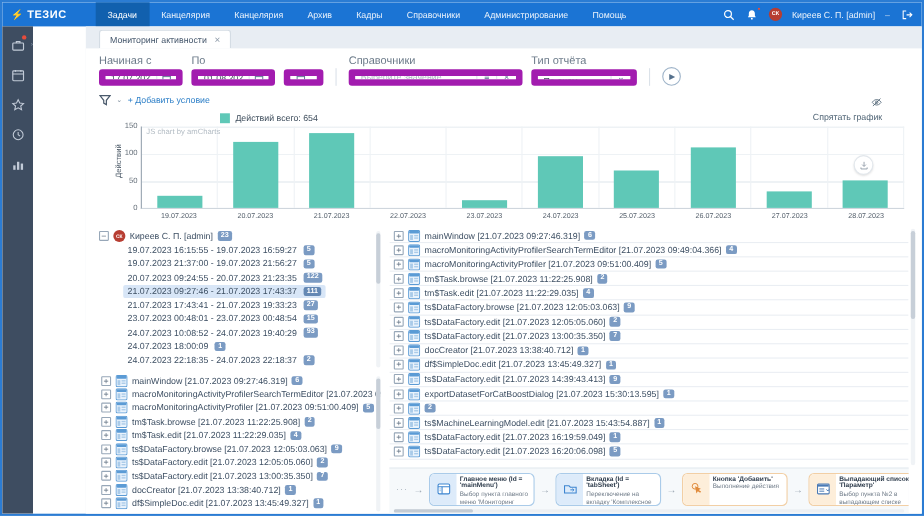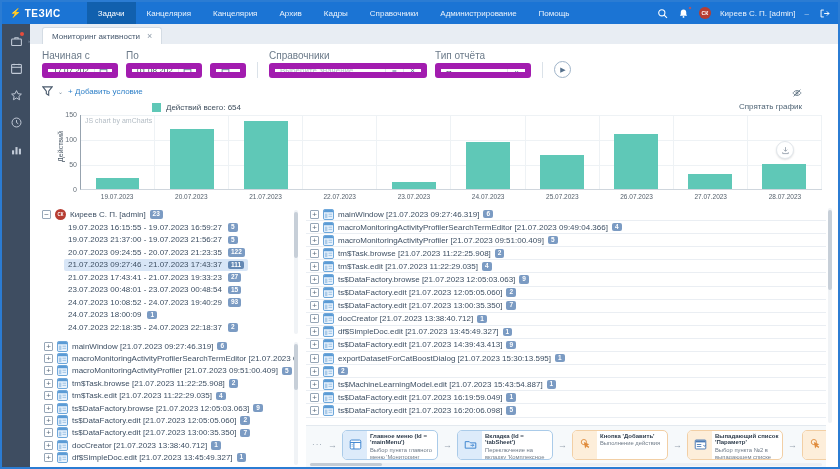--- a/index.html
+++ b/index.html
@@ -14,21 +14,21 @@
   .menu-item { color:#eaf2fb; font-size:8px; padding:0 11px; display:flex; align-items:center; cursor:pointer; white-space:nowrap; }
   .menu-item.active { background:#1160ae; color:#fff; }
   .top-right { margin-left:auto; display:flex; align-items:center; gap:9px; }
   .tb-icon { width:12px; height:12px; display:flex; align-items:center; justify-content:center; position:relative; cursor:pointer; }
   .bell-dot { position:absolute; top:-1px; right:-2px; width:4px; height:4px; border-radius:50%; background:#e74c3c; border:1px solid #1b74d4; }
   .avatar { width:12px; height:12px; border-radius:50%; background:#b73d32; color:#fff; font-size:5px; font-weight:bold; display:flex; align-items:center; justify-content:center; }
   .username { color:#eaf2fb; font-size:8px; white-space:nowrap; }
   .user-dash { color:#bcd4ee; font-size:8px; }
 
   
-  .frame { flex:1; display:flex; min-height:0; }
+  .frame { flex:1; display:flex; min-height:0;gap:48px; }
   .sidebar { width:28px; background:#3e4d61; display:flex; flex-direction:column; align-items:center; padding-top:10px; gap:13px; flex-shrink:0; }
   .sb-icon { width:14px; height:14px; position:relative; display:flex; align-items:center; justify-content:center; cursor:pointer; }
   .sb-dot { position:absolute; top:-2px; right:-1px; width:4px; height:4px; border-radius:50%; background:#e74c3c; }
   .sb-chev { position:absolute; right:-7px; top:4px; color:#93a2b5; font-size:6px; }
 
   .main { flex:1; display:flex; flex-direction:column; background:#e8edf3; min-width:0; }
   .tabbar { height:20px; display:flex; align-items:flex-end; padding-left:12px; flex-shrink:0; }
   .tab { background:#fff; border:1px solid #d4dce4; border-bottom:none; border-radius:3px 3px 0 0; height:17px; display:flex; align-items:center; gap:7px; padding:0 9px; font-size:8px; color:#44566b; cursor:pointer; }
   .tab-close { color:#8d9aa8; font-size:9px; cursor:pointer; }
   .content { flex:1; background:#fff; padding:6px 12px 0 12px; display:flex; flex-direction:column; min-height:0; position:relative; }

